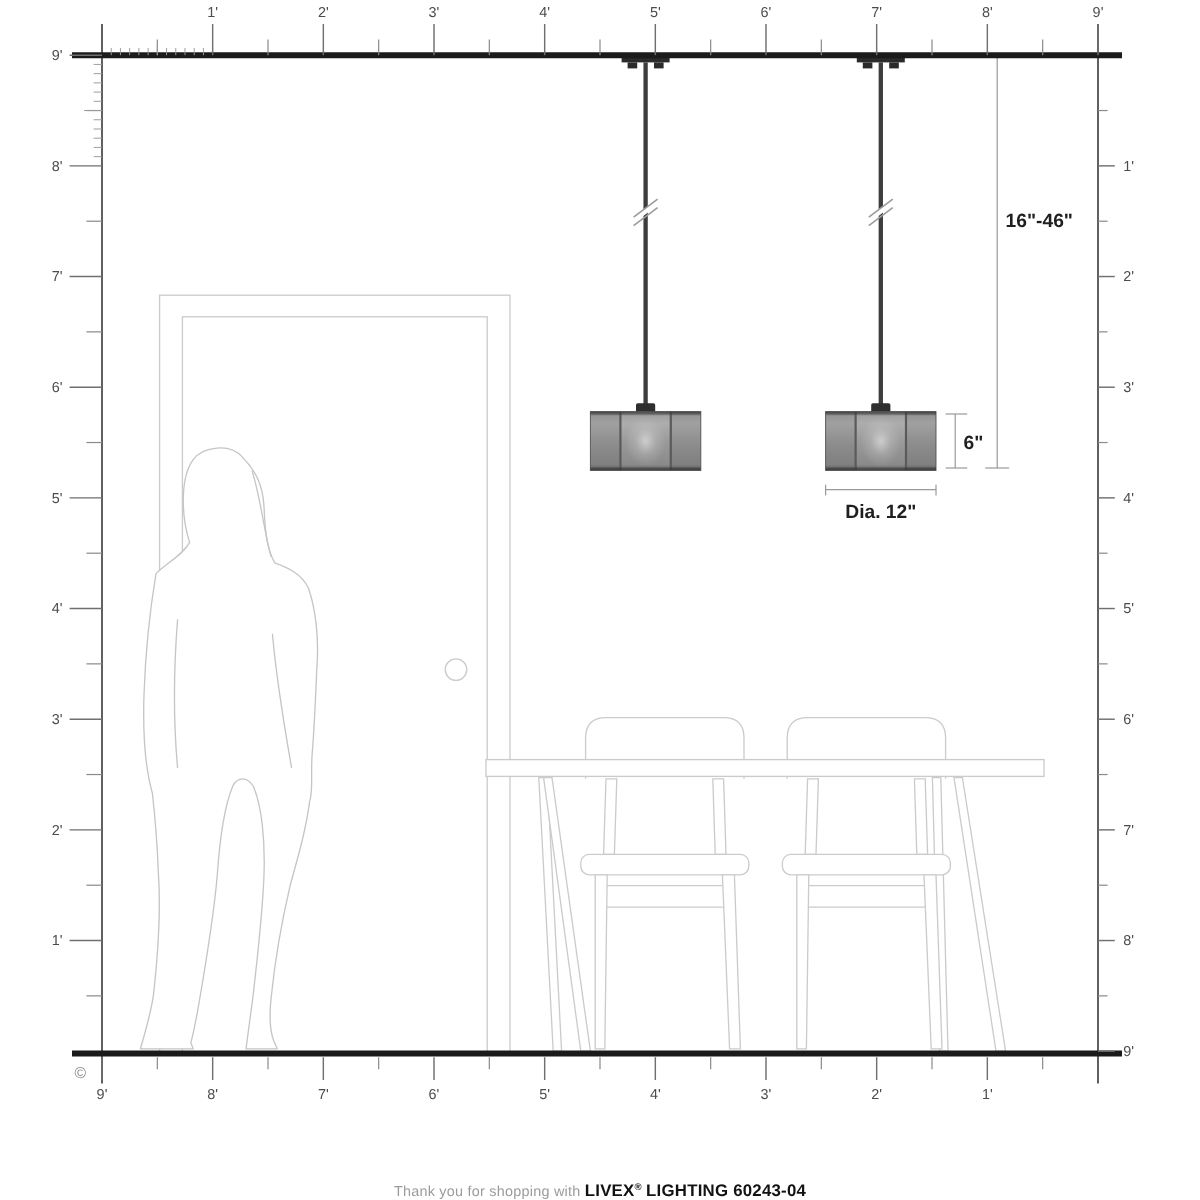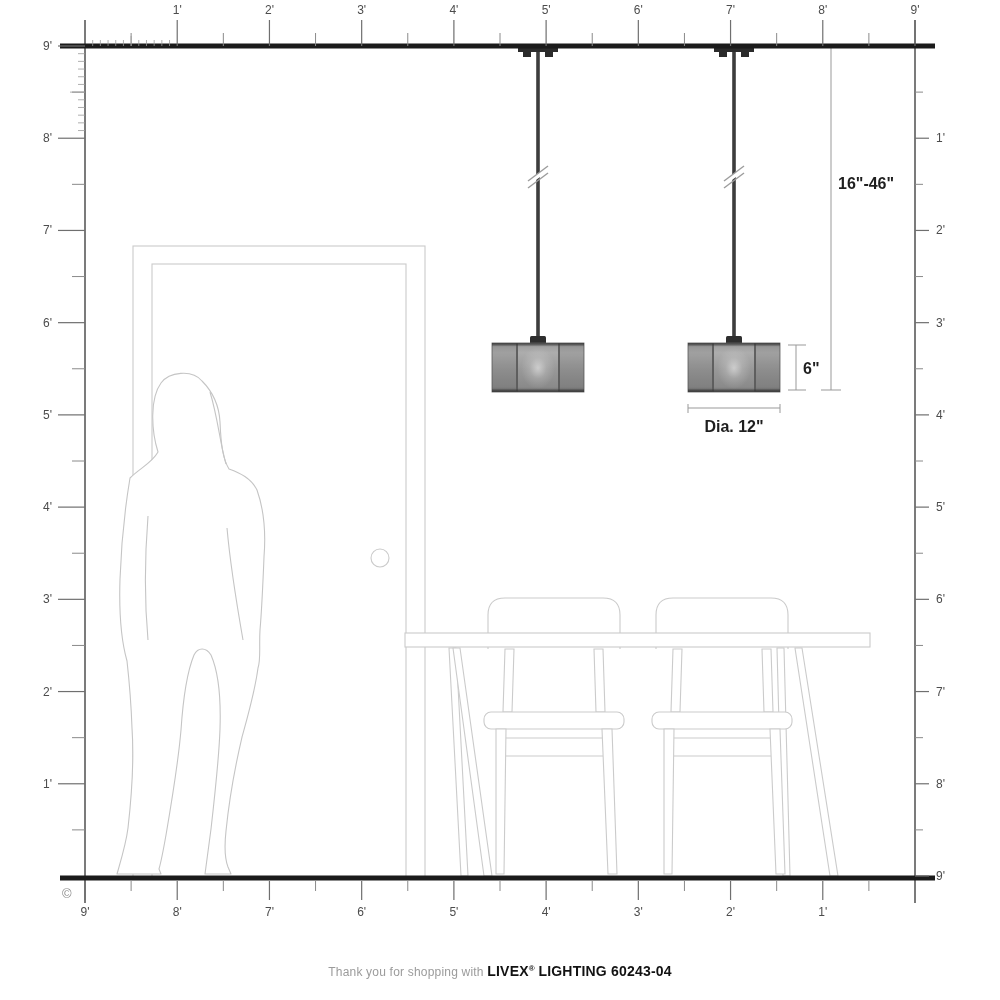--- a/index.html
+++ b/index.html
@@ -2,21 +2,21 @@
 <html><head>
 <meta charset="utf-8">
 <style>
   html,body{margin:0;padding:0;background:#ffffff;}
   .canvas{position:relative;width:1000px;height:1000px;background:#ffffff;overflow:hidden;
           font-family:"Liberation Sans",sans-serif;}
   svg{position:absolute;left:0;top:0;}
   .rlabel{font-family:"Liberation Sans",sans-serif;font-size:12px;fill:#4c4c4c;}
   .dimtext{font-family:"Liberation Sans",sans-serif;font-size:16px;font-weight:600;fill:#1f1f1f;}
   .copyright{font-family:"Liberation Sans",sans-serif;font-size:13px;fill:#8a8a8a;}
-  .footer{position:absolute;left:0;top:963px;width:1000px;text-align:center;
+  .footer{position:absolute;left:0;top:984px;width:1000px;text-align:center;
           font-size:12px;color:#9b9b9b;letter-spacing:0.2px;}
   .footer .brand{font-size:14px;font-weight:bold;color:#121212;}
   .footer sup{font-size:8px;font-weight:bold;color:#121212;}
 </style>
 </head>
 <body>
 
 <div class="canvas">
 <svg width="1000" height="1000" viewBox="0 0 1000 1000">
   <defs>

